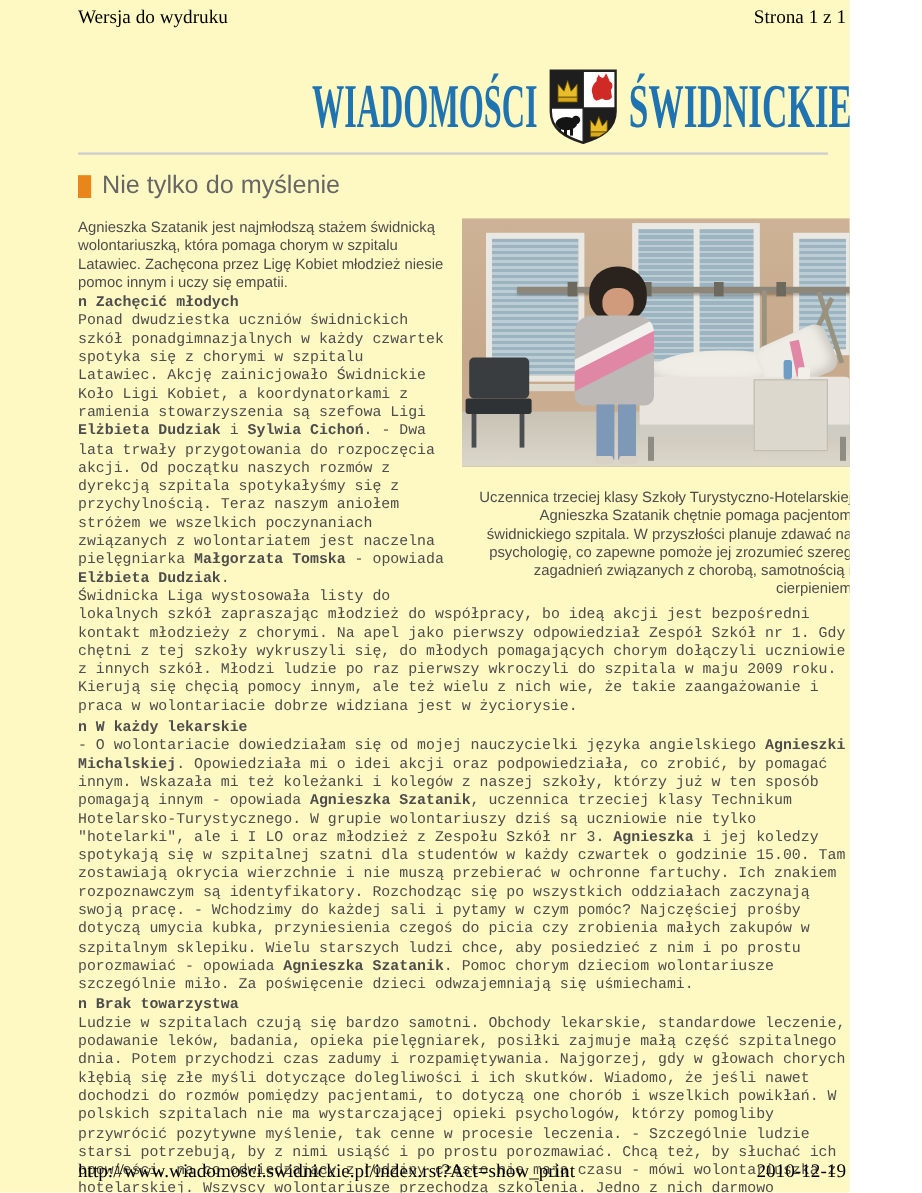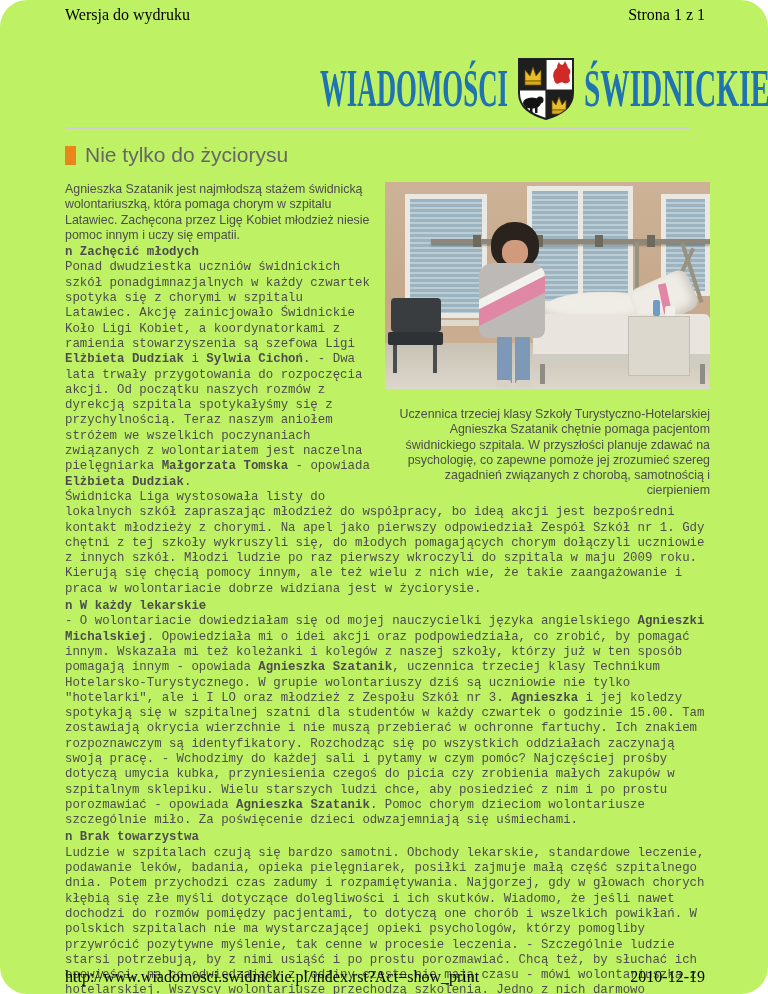--- a/index.html
+++ b/index.html
@@ -1,18 +1,18 @@
 <!DOCTYPE html>
 <html lang="pl"><head>
 <meta charset="utf-8">
 <style>
   * { margin:0; padding:0; box-sizing:border-box; }
   html,body { background:#fff; }
-  .page { position:relative; width:768px; height:994px; background:#bef264; overflow:hidden;
-          font-family:"Liberation Sans", sans-serif;border-radius:27px; }
+  .page { position:relative; width:708px; height:994px; background:#fef9c3; overflow:hidden;
+          font-family:"Liberation Sans", sans-serif; }
 
   
   .print-header { position:absolute; top:6px; left:65px; width:640px; display:flex;
                   justify-content:space-between; font-family:"Liberation Serif", serif;
                   font-size:16px; color:#000; }
   .page-footer { position:absolute; bottom:8px; left:65px; width:640px; display:flex;
                  justify-content:space-between; font-family:"Liberation Serif", serif;
                  font-size:16px; color:#000; }
 
   
@@ -133,21 +133,21 @@
       <text x="264" y="50" font-family="Liberation Serif, serif" font-weight="bold" font-size="52" fill="#1e73b0" textLength="186" lengthAdjust="spacingAndGlyphs">ŚWIDNICKIE</text>
     </svg>
   </div>
 
   <div class="rule-top"></div>
 
   <div class="content">
 
     <div class="article-title">
       <span class="bullet"></span>
-      <span>Nie tylko do życiorysu</span>
+      <span>Nie tylko do myślenie</span>
     </div>
 
     <div class="article-body">
 
       <figure class="photo-fig">
         <div class="photo">
           <div class="win win-left"></div>
           <div class="win win-mid">
               <div class="pane"></div>
               <div class="pane"></div>

